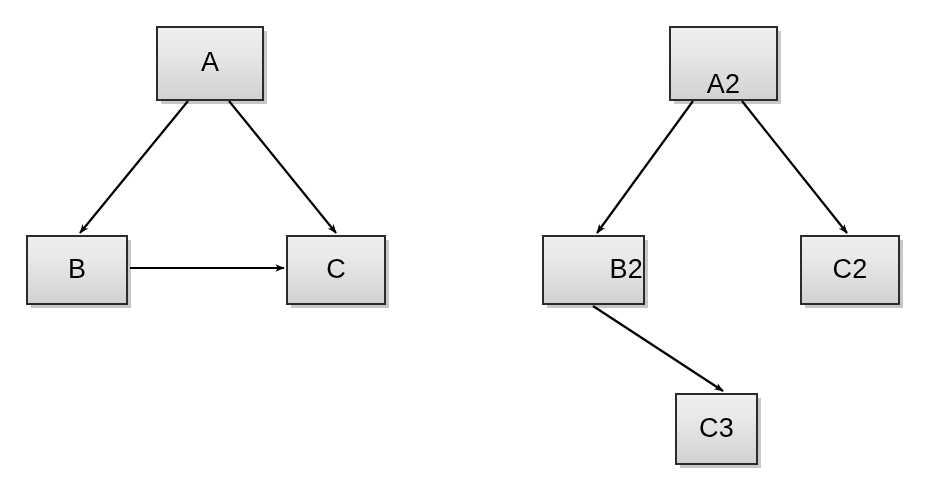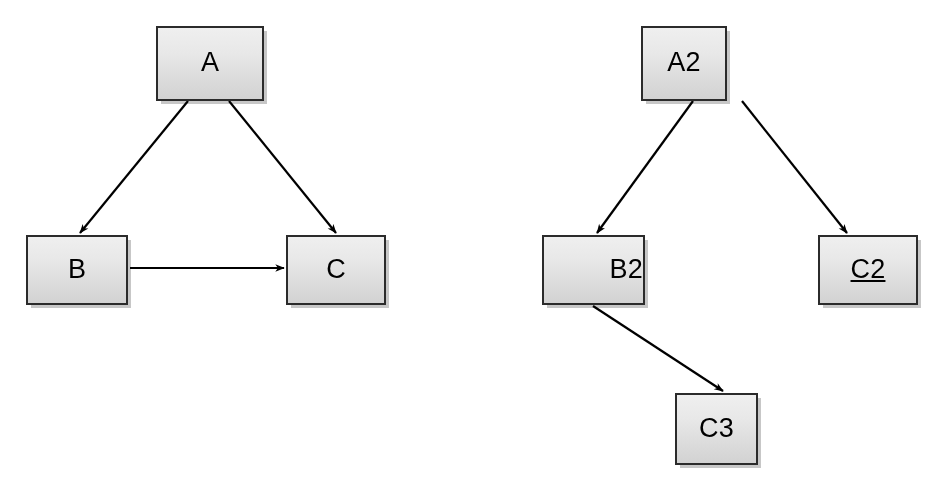--- a/index.html
+++ b/index.html
@@ -71,26 +71,26 @@
 
   <div class="node" style="left: 156px; top: 26px; width: 108px; height: 75px;">
     <span class="node-label">A</span>
   </div>
   <div class="node" style="left: 26px; top: 235px; width: 102px; height: 70px;">
     <span class="node-label">B</span>
   </div>
   <div class="node" style="left: 286px; top: 235px; width: 100px; height: 70px;">
     <span class="node-label">C</span>
   </div>
-  <div class="node" style="left: 641px; top: 26px; width: 86px; height: 75px;">
+  <div class="node" style="left: 669px; top: 26px; width: 109px; height: 75px; align-items: flex-end;">
     <span class="node-label">A2</span>
   </div>
   <div class="node" style="left: 542px; top: 235px; width: 103px; height: 70px; justify-content: flex-end;">
     <span class="node-label">B2</span>
   </div>
-  <div class="node" style="left: 818px; top: 235px; width: 100px; height: 70px; text-decoration: underline;">
+  <div class="node" style="left: 800px; top: 235px; width: 100px; height: 70px;">
     <span class="node-label">C2</span>
   </div>
   <div class="node" style="left: 675px; top: 393px; width: 83px; height: 72px;">
     <span class="node-label">C3</span>
   </div>
 
 </div>
 
 </body></html>

